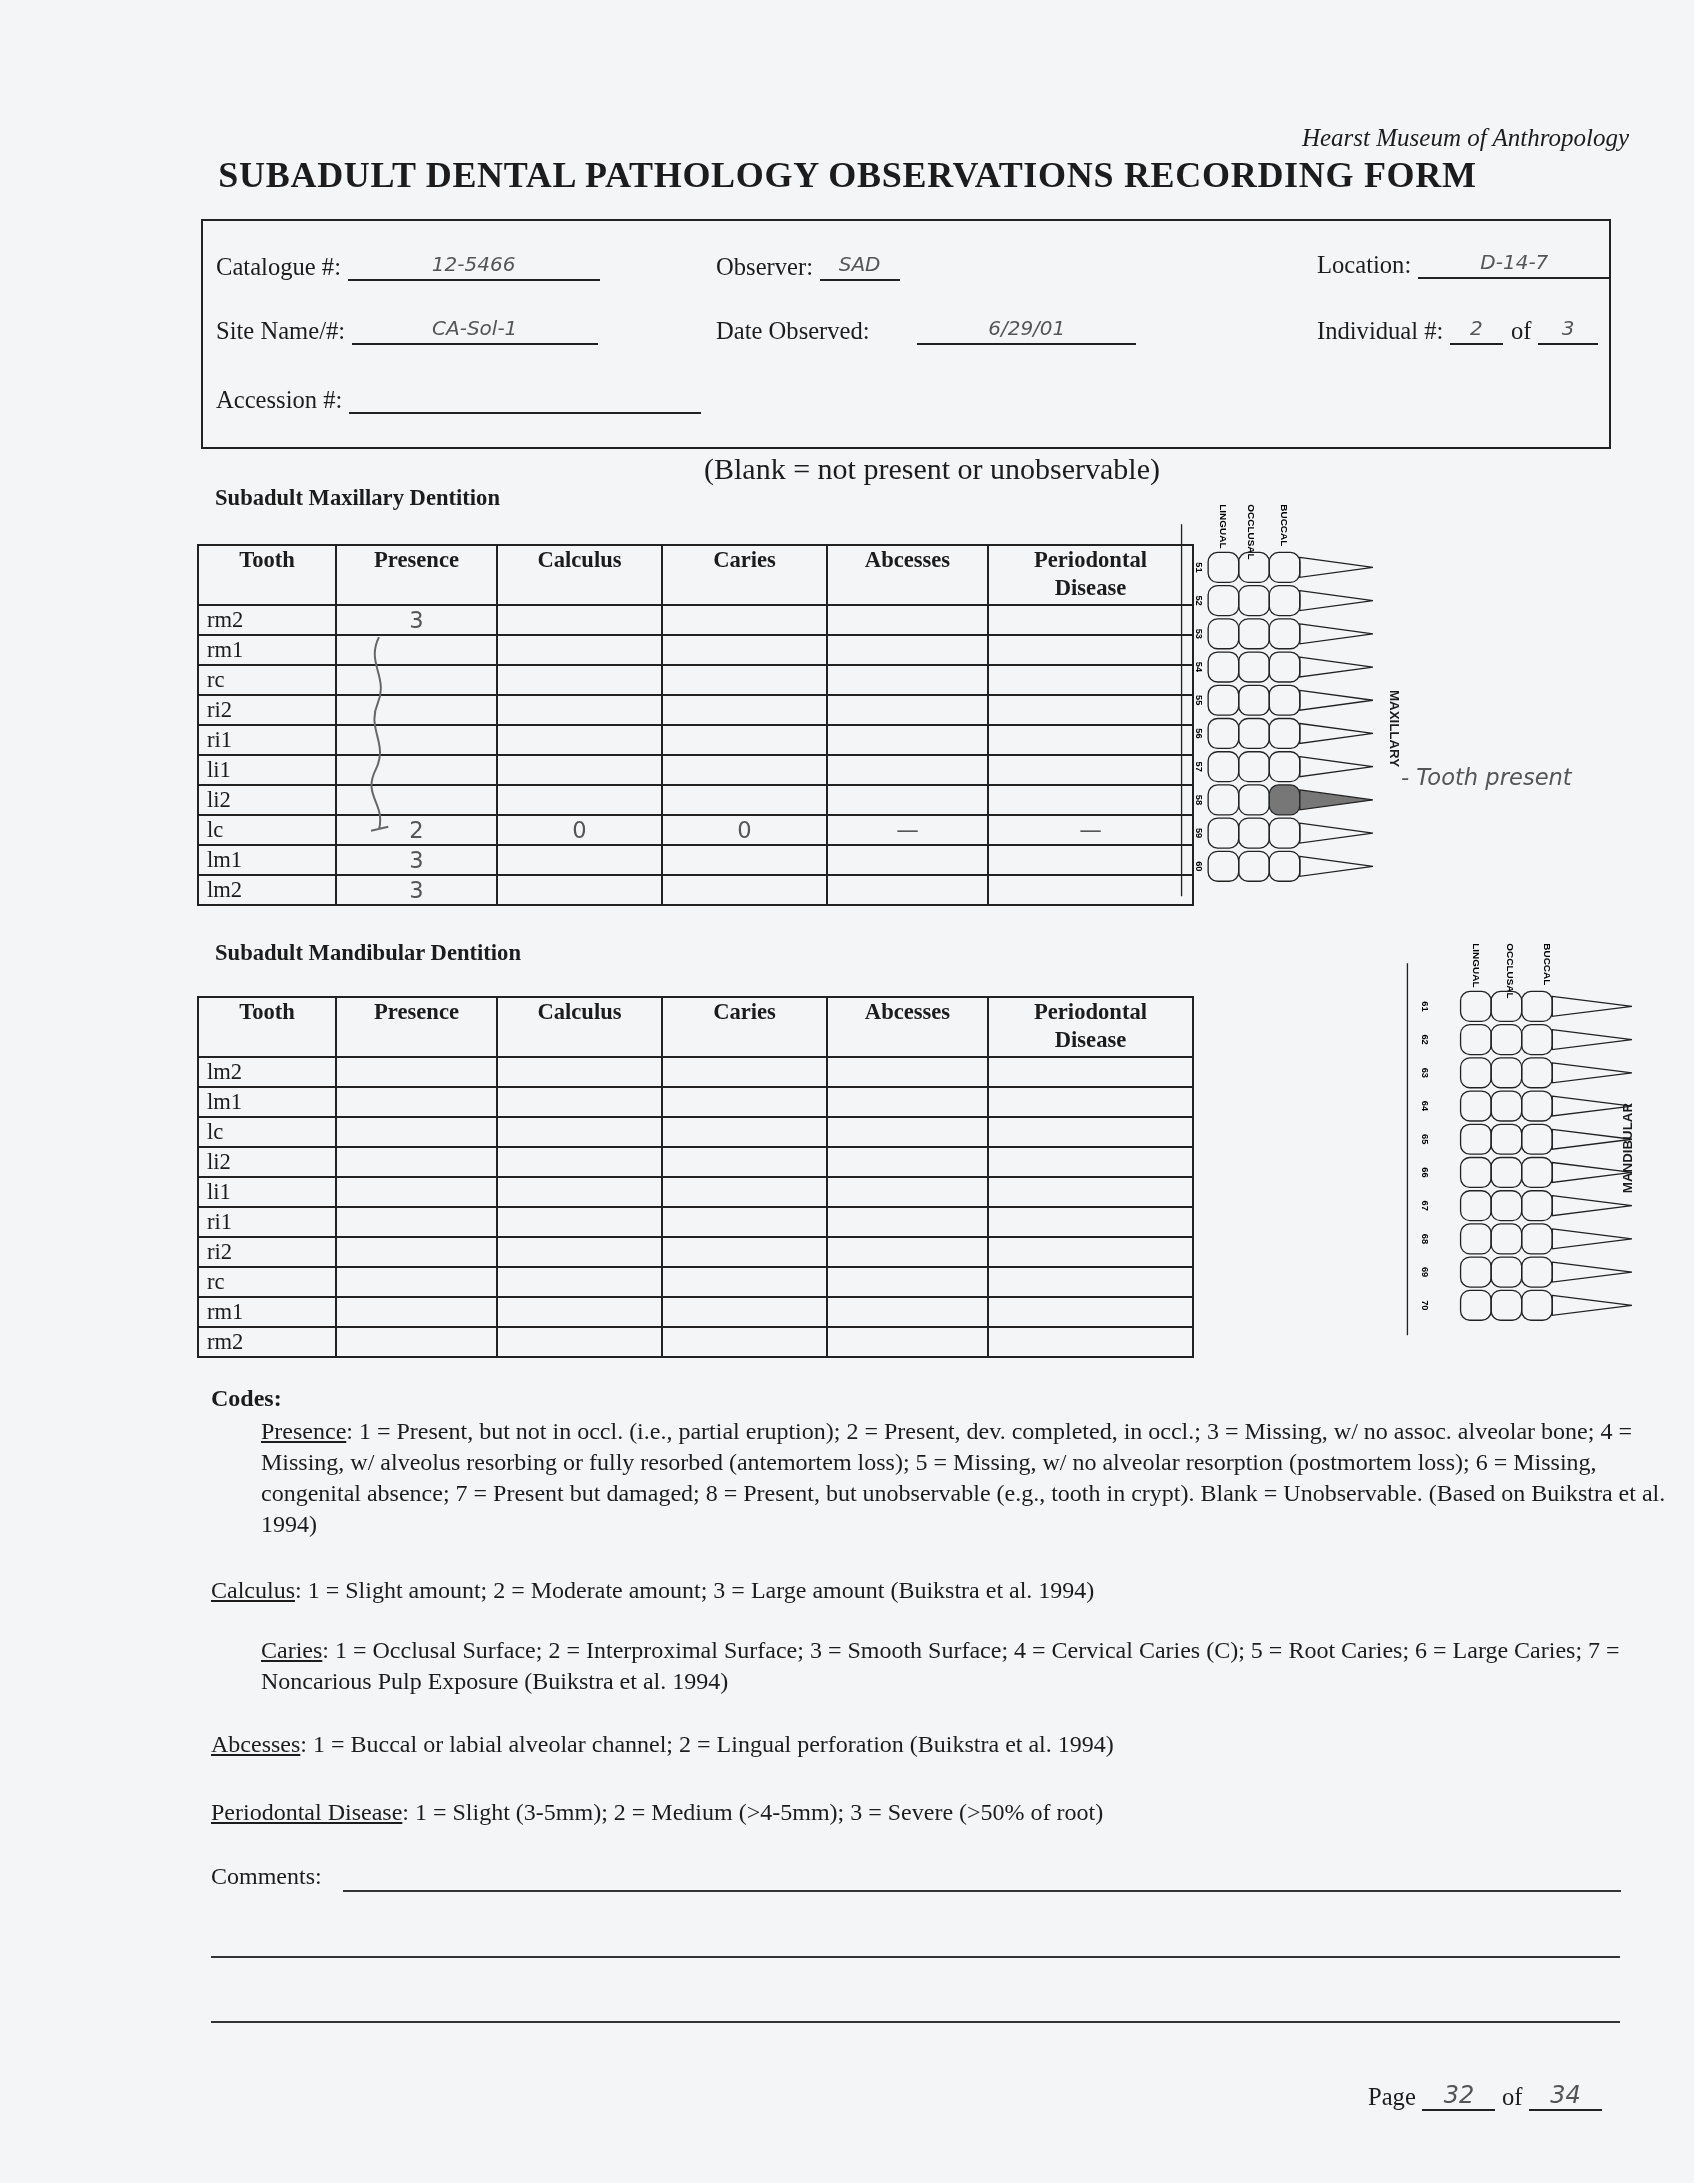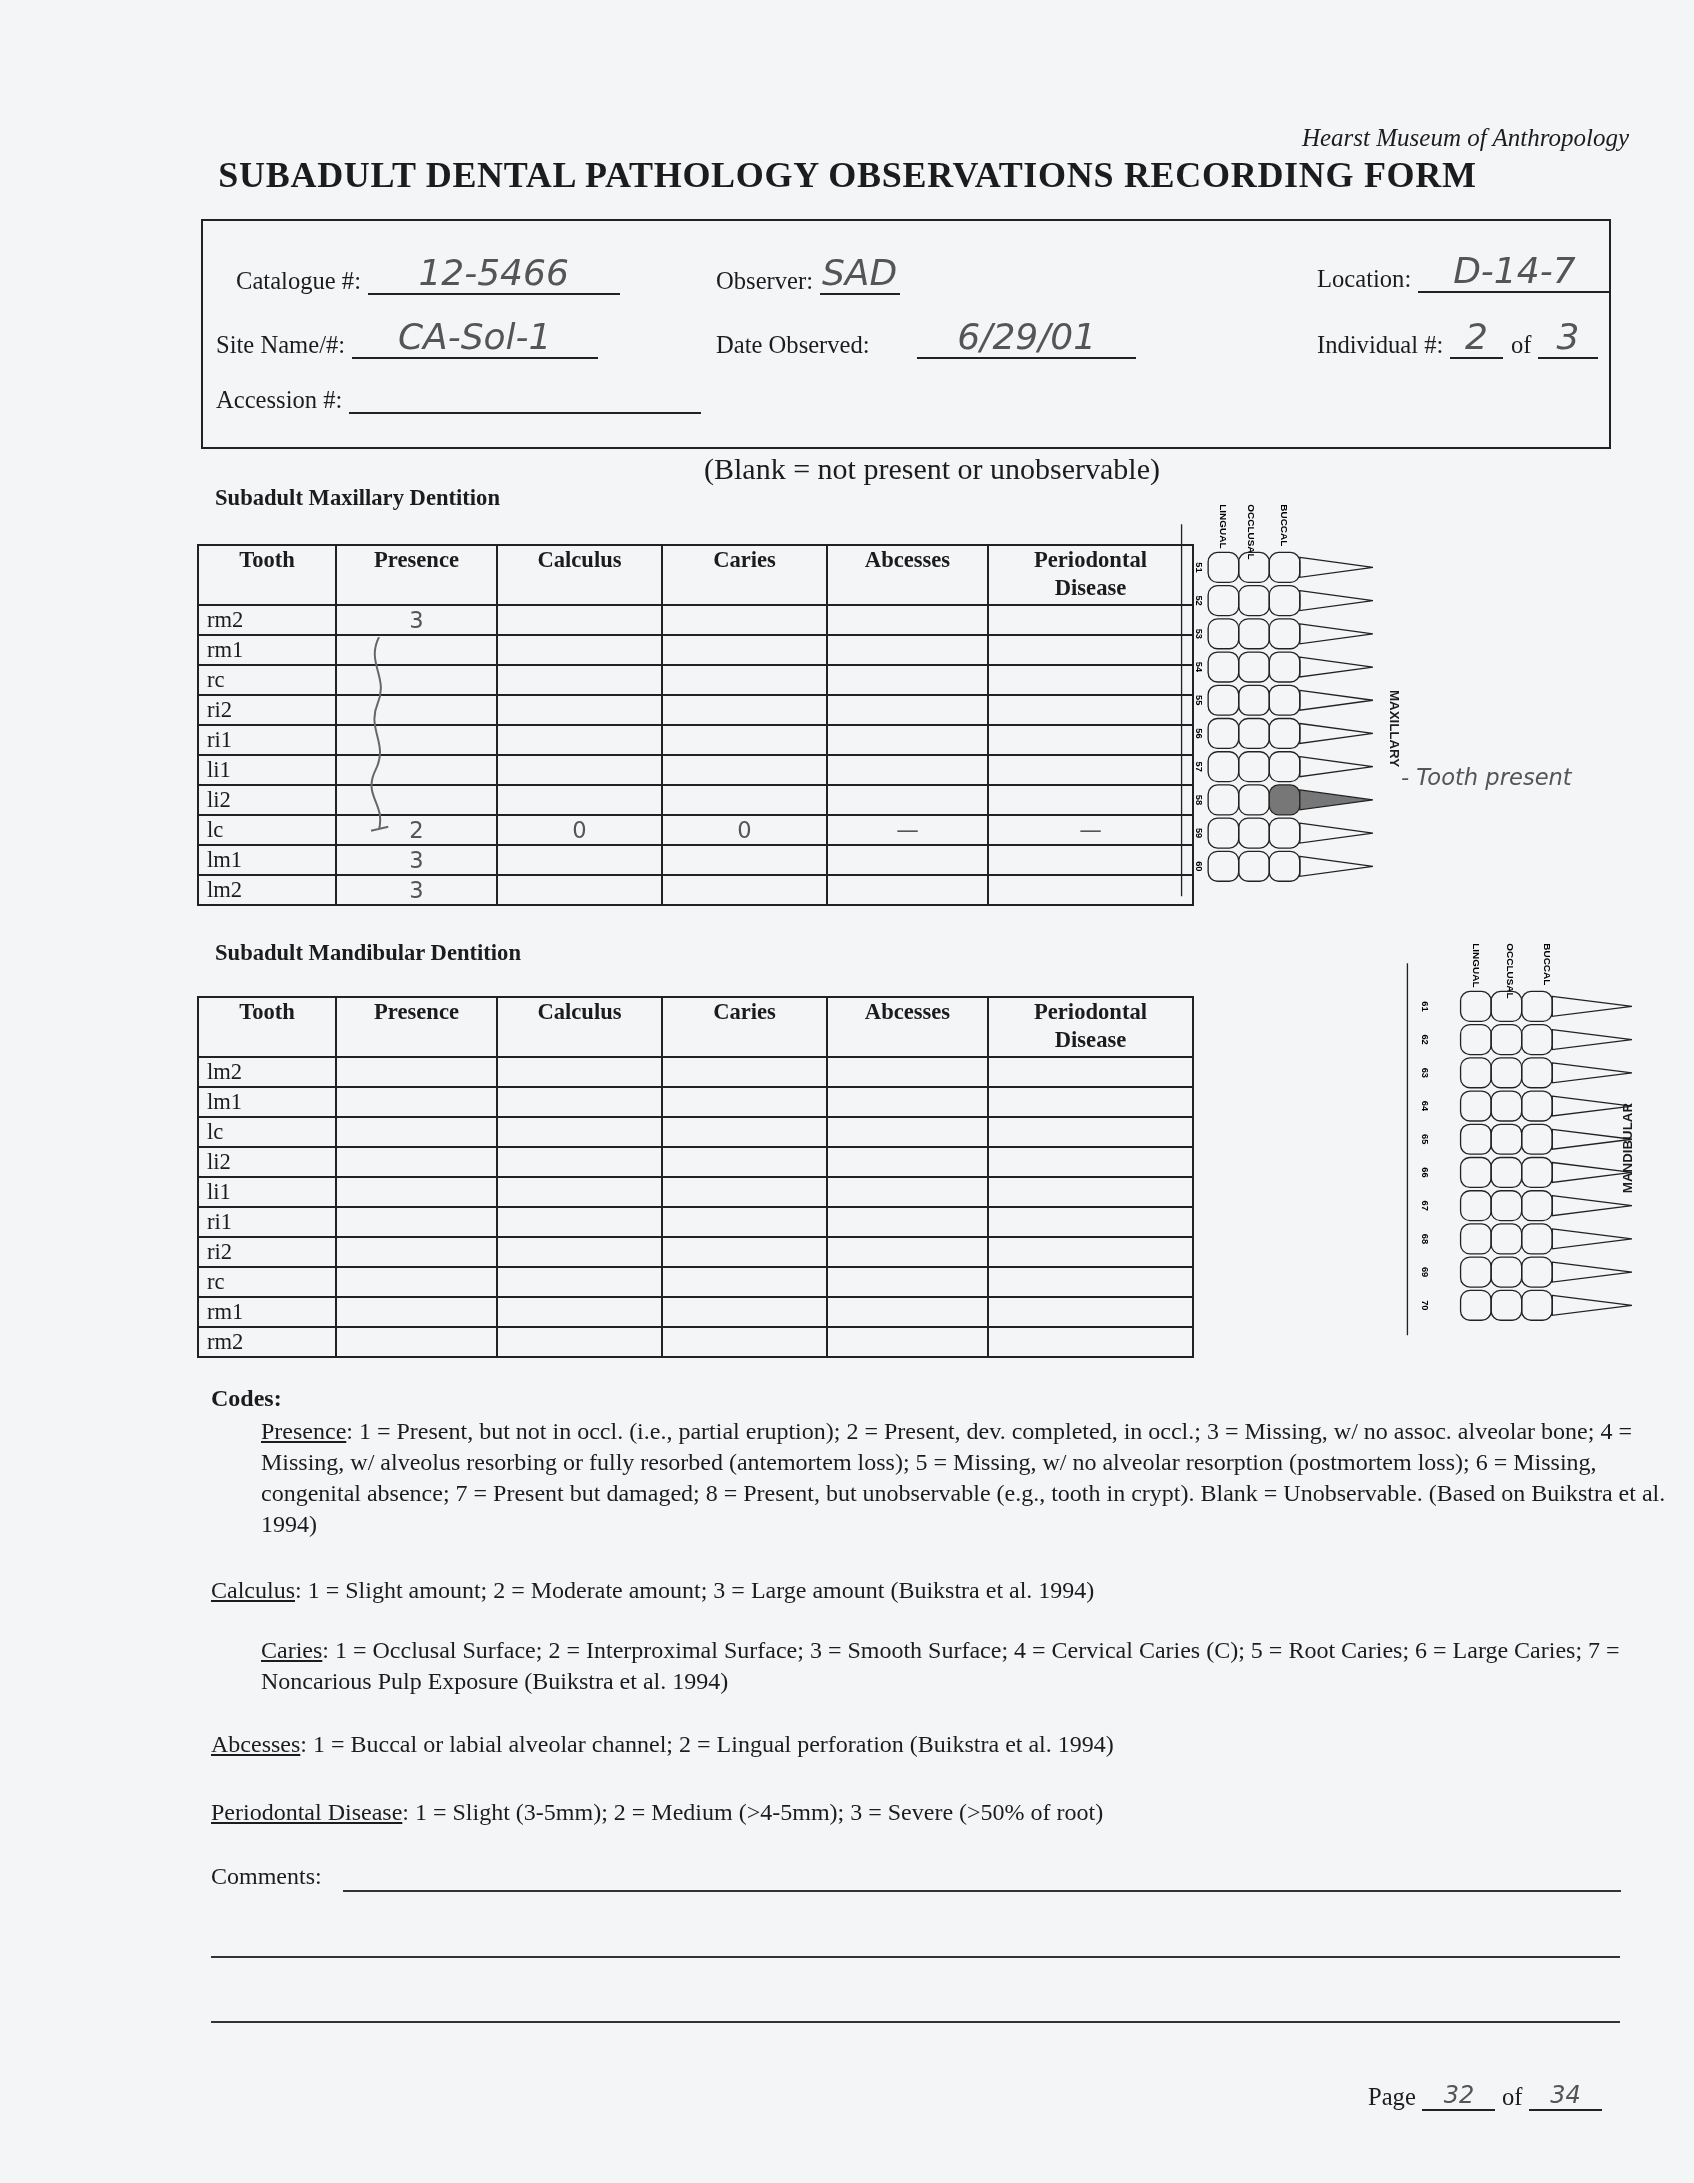--- a/index.html
+++ b/index.html
@@ -6,21 +6,21 @@
   body {
     width:1695px; height:2183px; position:relative; overflow:hidden;
     background:#f4f5f7; font-family:"Liberation Serif", serif; color:#1c1c1c;
   }
   .abs { position:absolute; }
   .museum { right:66px; top:124px; font-size:25px; font-style:italic; }
   .title { left:0; width:1695px; top:154px; text-align:center; font-size:36px; font-weight:bold; letter-spacing:0.7px; }
   .header-box { left:201px; top:219px; width:1410px; height:230px; border:2px solid #222; box-sizing:border-box; }
   .fld { font-size:24.6px; white-space:nowrap; display:flex; align-items:flex-end; }
   .fld .line { display:inline-block; border-bottom:2px solid #222; margin-left:6.6px; min-height:26.6px; text-align:center; }
-  .hw { font-family:"DejaVu Sans", sans-serif; font-weight:300; color:#555; font-size:36px; font-style:italic; }
+  .hw { font-family:"DejaVu Sans", sans-serif; font-weight:300; color:#555; font-size:20px; font-style:italic; }
   .note { left:704px; top:452px; font-size:30px; }
   .section-h { font-size:22.6px; font-weight:bold; }
   table.grid { position:absolute; border-collapse:collapse; font-size:22.6px; }
   table.grid th, table.grid td { border:2px solid #222; padding:0 8px; }
   table.grid th { font-weight:bold; vertical-align:top; text-align:center; height:58px; line-height:28px; }
   table.grid td { height:28px; line-height:28px; }
   table.grid td.hwc { text-align:center; font-family:"DejaVu Sans", sans-serif; color:#555; font-size:22.6px; }
   .col-tooth { width:120px; }
   .col-pres { width:143px; }
   .col-calc { width:147px; }
@@ -33,21 +33,21 @@
   .diagram-label { font-family:"Liberation Sans", sans-serif; font-size:10.6px; font-weight:bold; }
 </style>
 </head>
 <body>
 
 <div class="abs museum">Hearst Museum of Anthropology</div>
 <div class="abs title">SUBADULT DENTAL PATHOLOGY OBSERVATIONS RECORDING FORM</div>
 
 <div class="abs header-box"></div>
 
-<div class="abs fld" style="left:216px;top:252px;margin-left:20px;">
+<div class="abs fld" style="left:216px;top:252px;">
   <span>Catalogue #:</span>
   <span class="line hw" style="width:252px;">12-5466</span>
 </div>
 <div class="abs fld" style="left:716px;top:252px;">
   <span>Observer:</span>
   <span class="line hw" style="width:80px;">SAD</span>
 </div>
 <div class="abs fld" style="left:1317px;top:250px;">
   <span>Location:</span>
   <span class="line hw" style="width:193px;">D-14-7</span>

